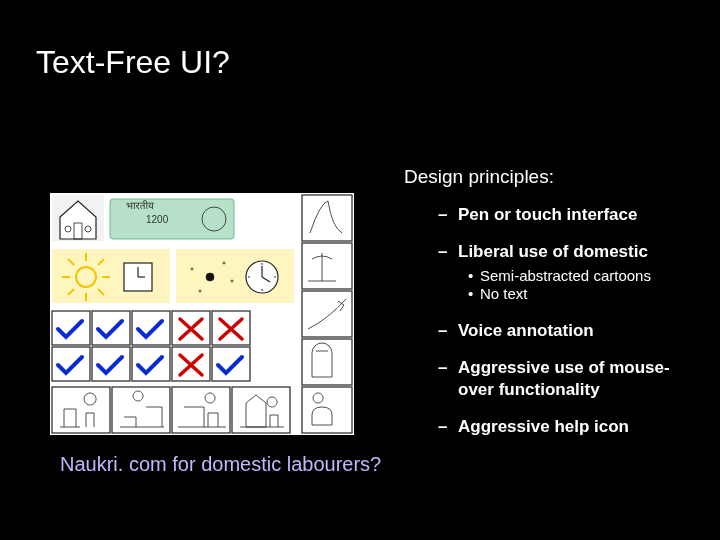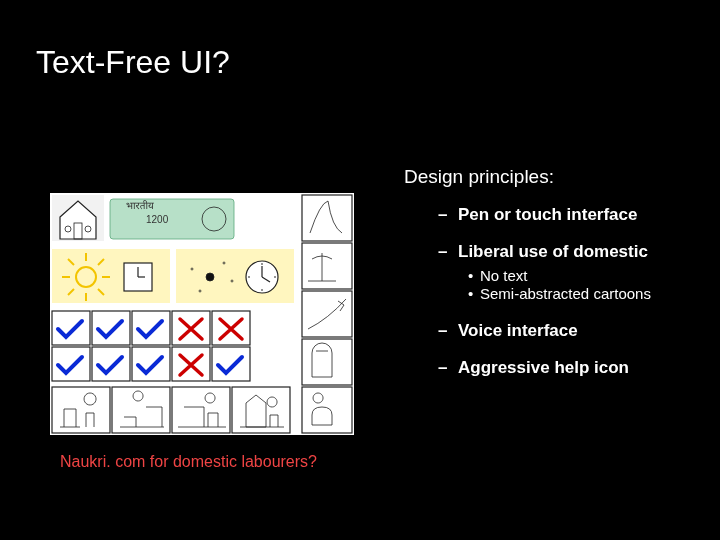--- a/index.html
+++ b/index.html
@@ -22,22 +22,22 @@
     top: 44px;
     left: 36px;
     font-size: 32px;
     font-weight: 400;
     color: #fff;
   }
   .caption {
     position: absolute;
     left: 60px;
     top: 453px;
-    font-size: 16px;
-    color: #ef4444;
+    font-size: 20px;
+    color: #c4b5fd;
   }
   .principles {
     position: absolute;
     left: 404px;
     top: 166px;
     width: 300px;
   }
   .ph {
     font-size: 19px;
     font-weight: 400;
@@ -227,26 +227,29 @@
 
   <div class="principles">
     <div class="ph">Design principles:</div>
     <ul class="dash-list">
       <li class="dash-item">
         <span>Pen or touch interface</span>
       </li>
       <li class="dash-item">
         <span>Liberal use of domestic</span>
         <ul class="bullet-list">
+          <li class="bullet-item">Semi-abstracted cartoons</li>
           <li class="bullet-item">No text</li>
-          <li class="bullet-item">Semi-abstracted cartoons</li>
         </ul>
       </li>
       <li class="dash-item">
-        <span>Voice interface</span>
+        <span>Voice annotation</span>
+      </li>
+      <li class="dash-item">
+        <span>Aggressive use of mouse-over functionality</span>
       </li>
       <li class="dash-item">
         <span>Aggressive help icon</span>
       </li>
     </ul>
   </div>
 
 </div>
 
 </body></html>

